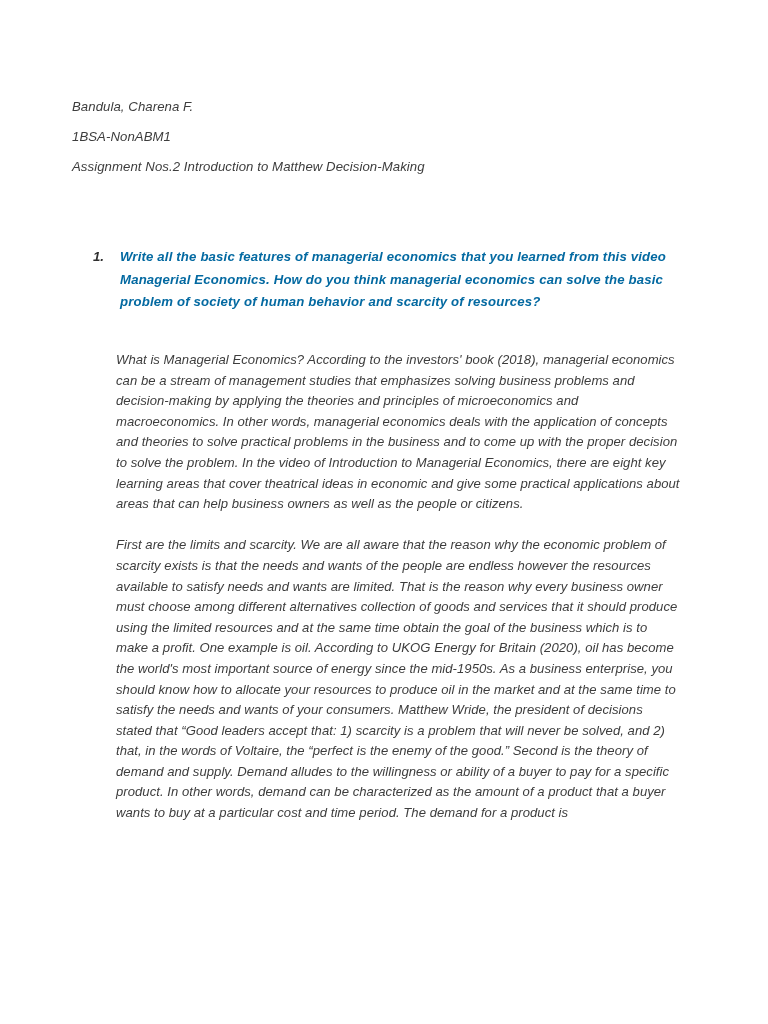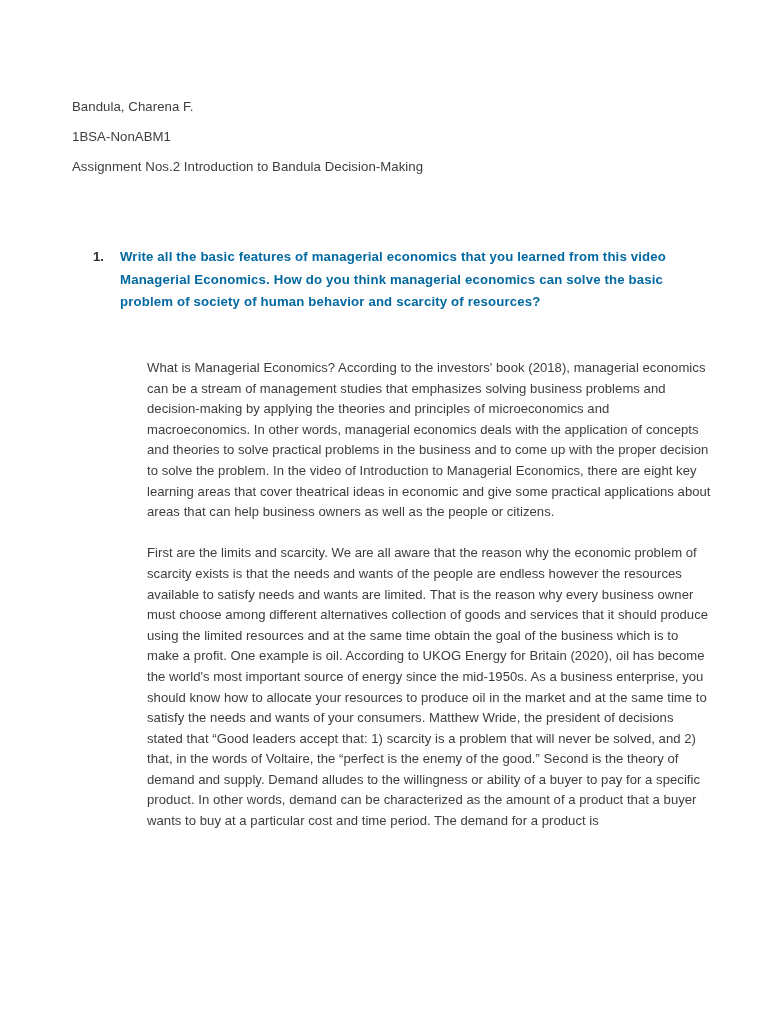--- a/index.html
+++ b/index.html
@@ -14,20 +14,21 @@
     color: #3b3b3b;
     -webkit-font-smoothing: antialiased;
     overflow: hidden;
   }
   .page {
     position: relative;
     width: 768px;
     height: 912px;
     background: #ffffff;
     box-sizing: border-box;
+    font-style: italic;
   }
 
   
   .doc-header {
     position: absolute;
     left: 72px;
     top: 92px;
     width: 600px;
   }
   .doc-header .hline {
@@ -64,23 +65,22 @@
     line-height: 22.5px;
     color: #0369a1;
     letter-spacing: 0.012em;
     text-align: left;
   }
 
   
   .body-block {
     position: absolute;
     left: 116px;
-    top: 358px;
+    top: 350px;
     width: 566px;
-    margin-left: 31px;
   }
   .para {
     font-size: 13.1px;
     line-height: 20.6px;
     color: #3d3d3d;
     text-align: left;
     letter-spacing: 0.003em;
     margin: 0 0 20.6px 0;
   }
   .para:last-child {
@@ -88,21 +88,21 @@
   }
 </style>
 </head>
 <body>
 
 <div class="page">
 
   <div class="doc-header">
     <div class="hline">Bandula, Charena F.</div>
     <div class="hline">1BSA-NonABM1</div>
-    <div class="hline">Assignment Nos.2 Introduction to Bandula Decision-Making</div>
+    <div class="hline">Assignment Nos.2 Introduction to Matthew Decision-Making</div>
   </div>
 
   <div class="question-block">
     <div class="question-row">
       <div class="q-marker">1.</div>
       <div class="q-text">Write all the basic features of managerial economics that you learned from this video Managerial Economics. How do you think managerial economics can solve the basic problem of society of human behavior and scarcity of resources?</div>
     </div>
   </div>
 
   <div class="body-block">

